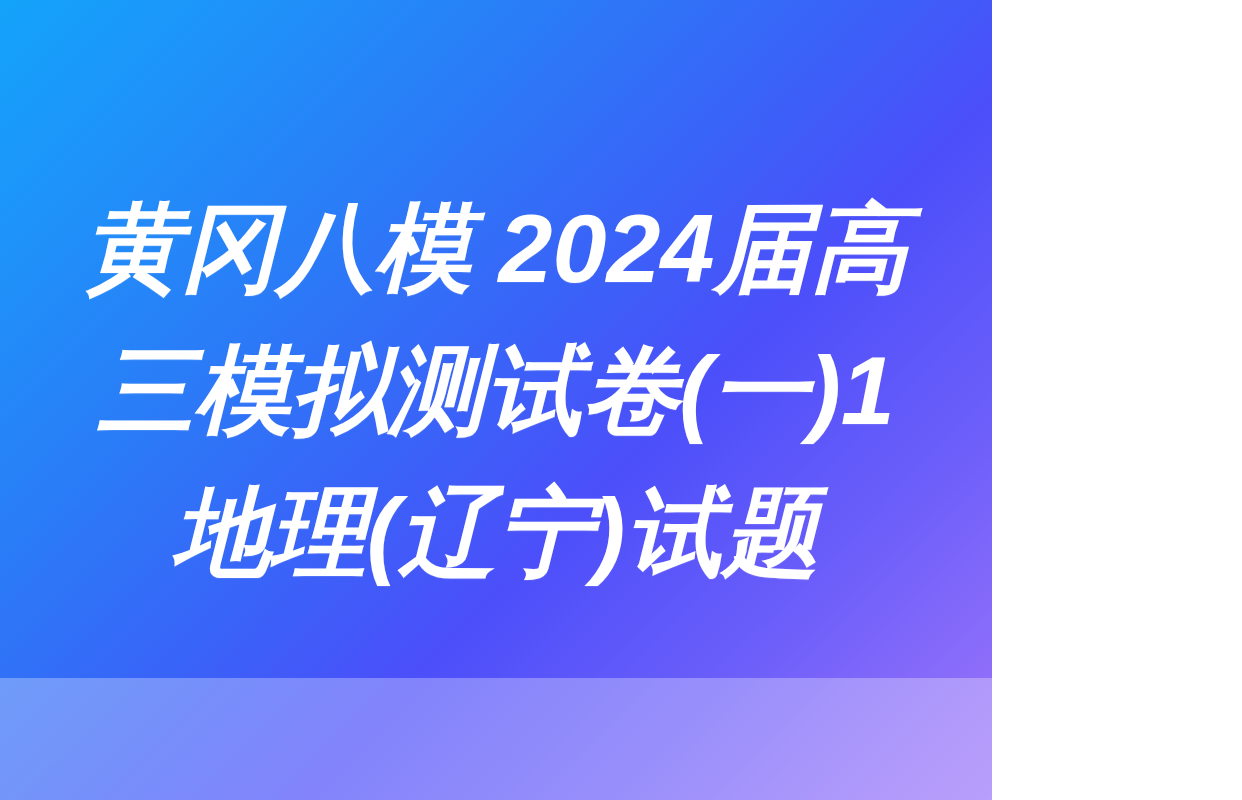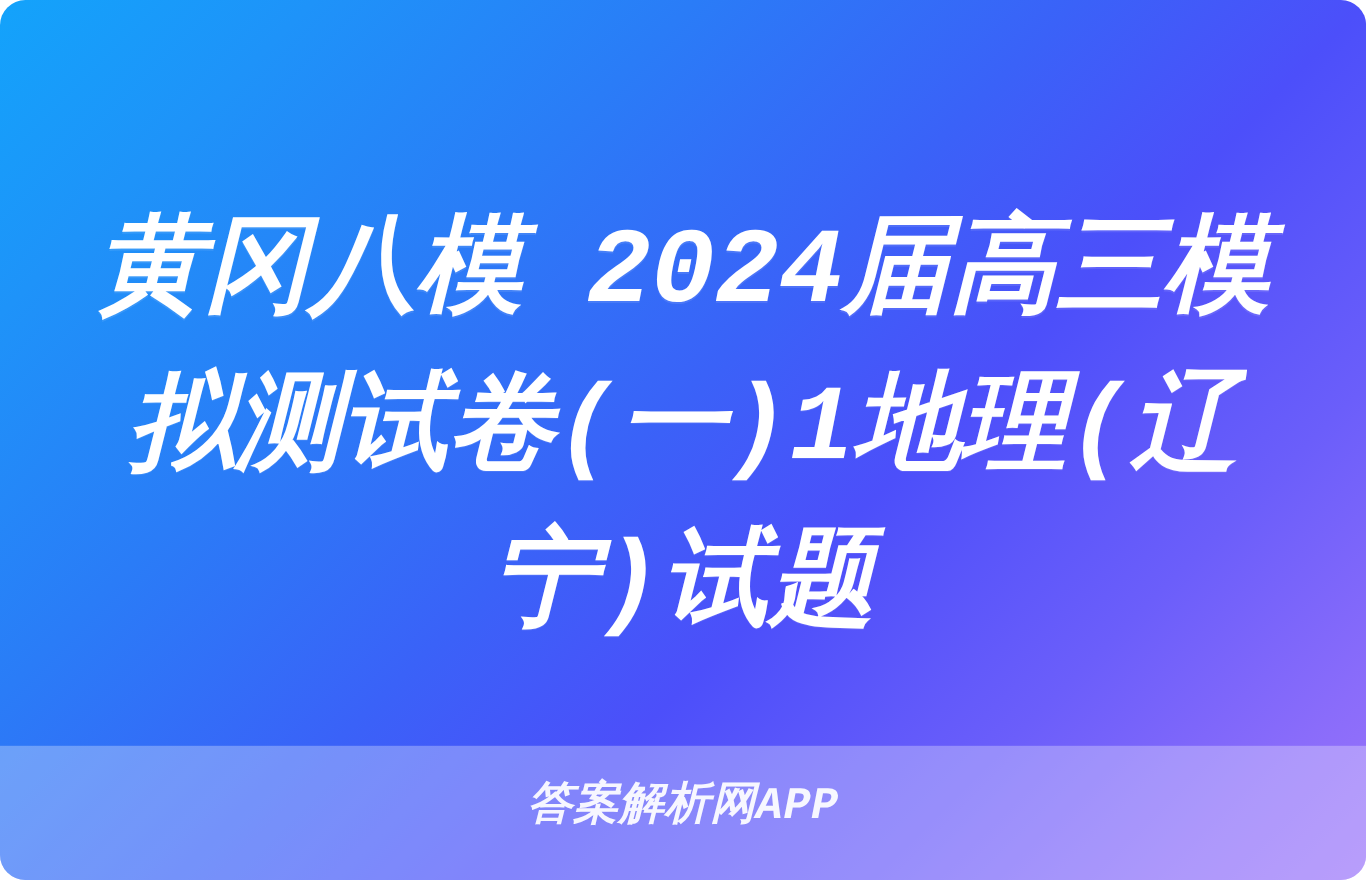--- a/index.html
+++ b/index.html
@@ -4,25 +4,24 @@
 <title>Share Card</title>
 <style>
   html, body {
     margin: 0;
     padding: 0;
     background: #ffffff;
   }
 
   #card {
     position: relative;
-    width: 1242px;
+    width: 992px;
     height: 800px;
     overflow: hidden;
-    font-family: Liberation Mono, monospace;
-    border-radius: 23px;
+    font-family: Liberation Sans, sans-serif;
     -webkit-font-smoothing: antialiased;
   }
 
   
   #gradient-bg {
     position: absolute;
     inset: 0;
     background: linear-gradient(135deg,
                 #13A3FB 0%,
                 #1E93F9 14%,
@@ -101,17 +100,14 @@
 <div id="card">
 
   <div id="gradient-bg"></div>
 
   <div id="bottom-band"></div>
 
   <div id="title-block">
     <h1 id="title-text">黄冈八模 2024届高三模拟测试卷(一)1地理(辽宁)试题</h1>
   </div>
 
-  <div id="watermark-block">
-    <div id="watermark-text">答案解析网APP</div>
-  </div>
 
 </div>
 
 </body></html>

